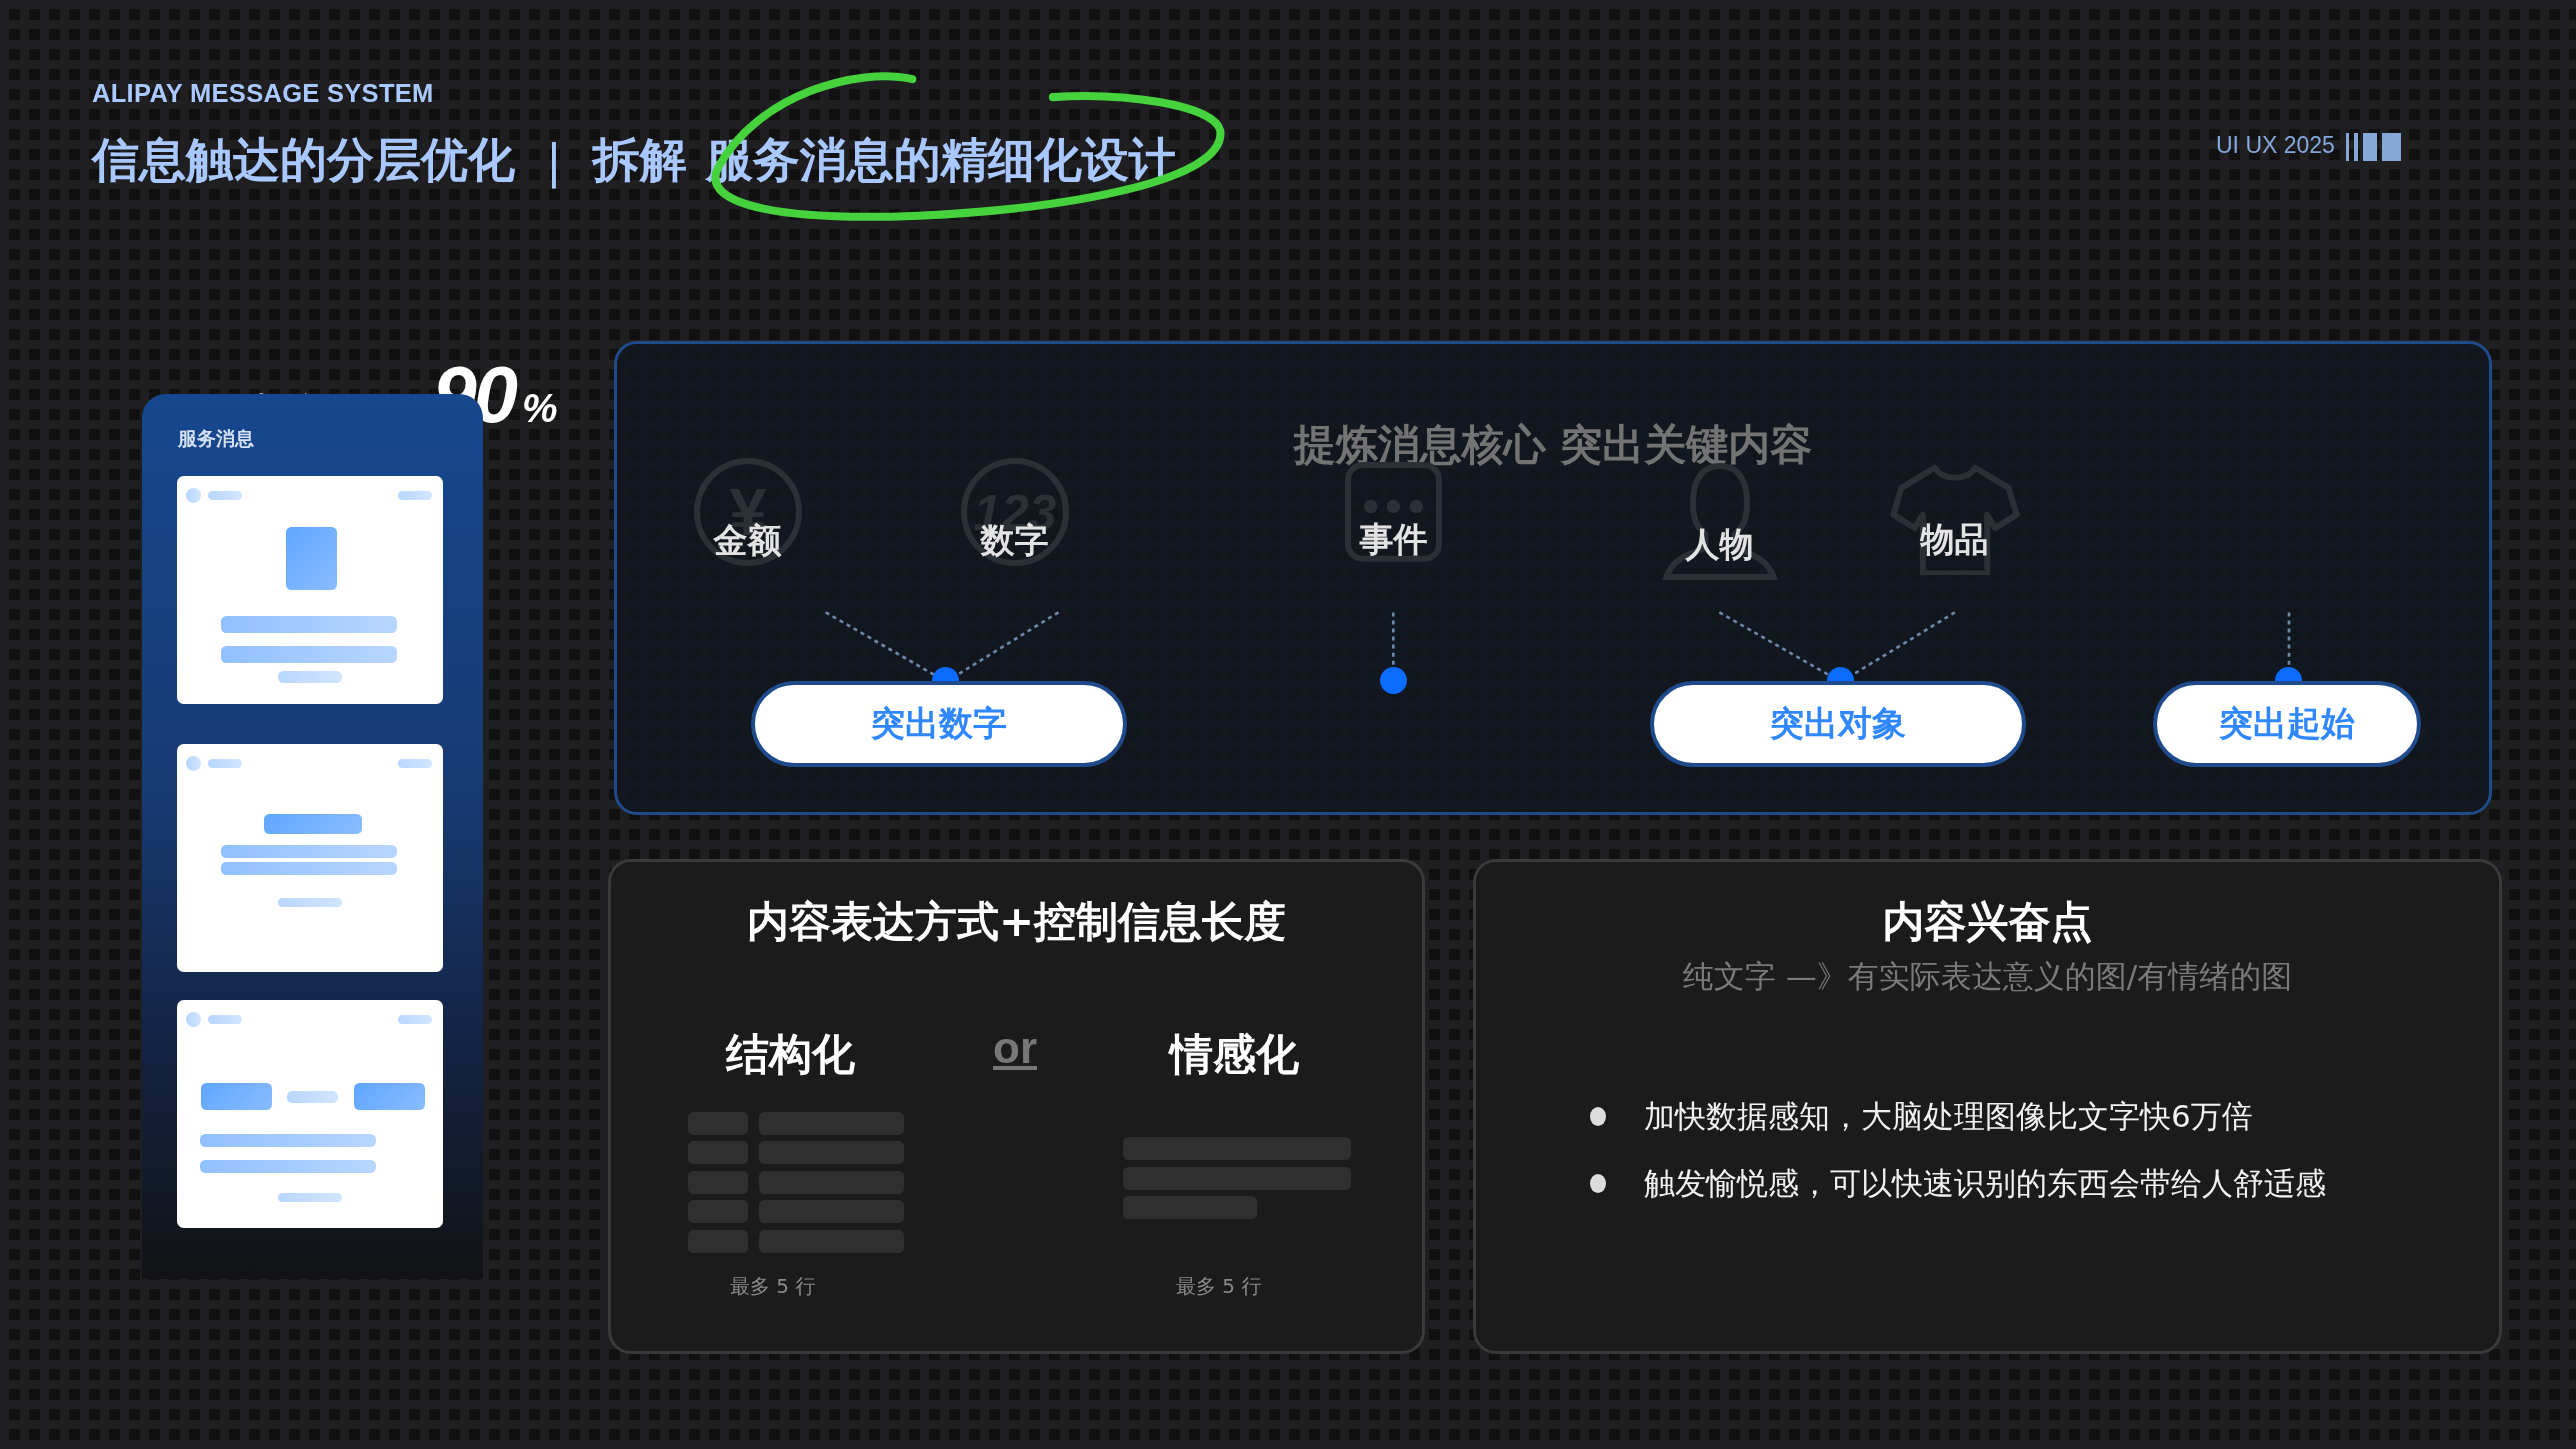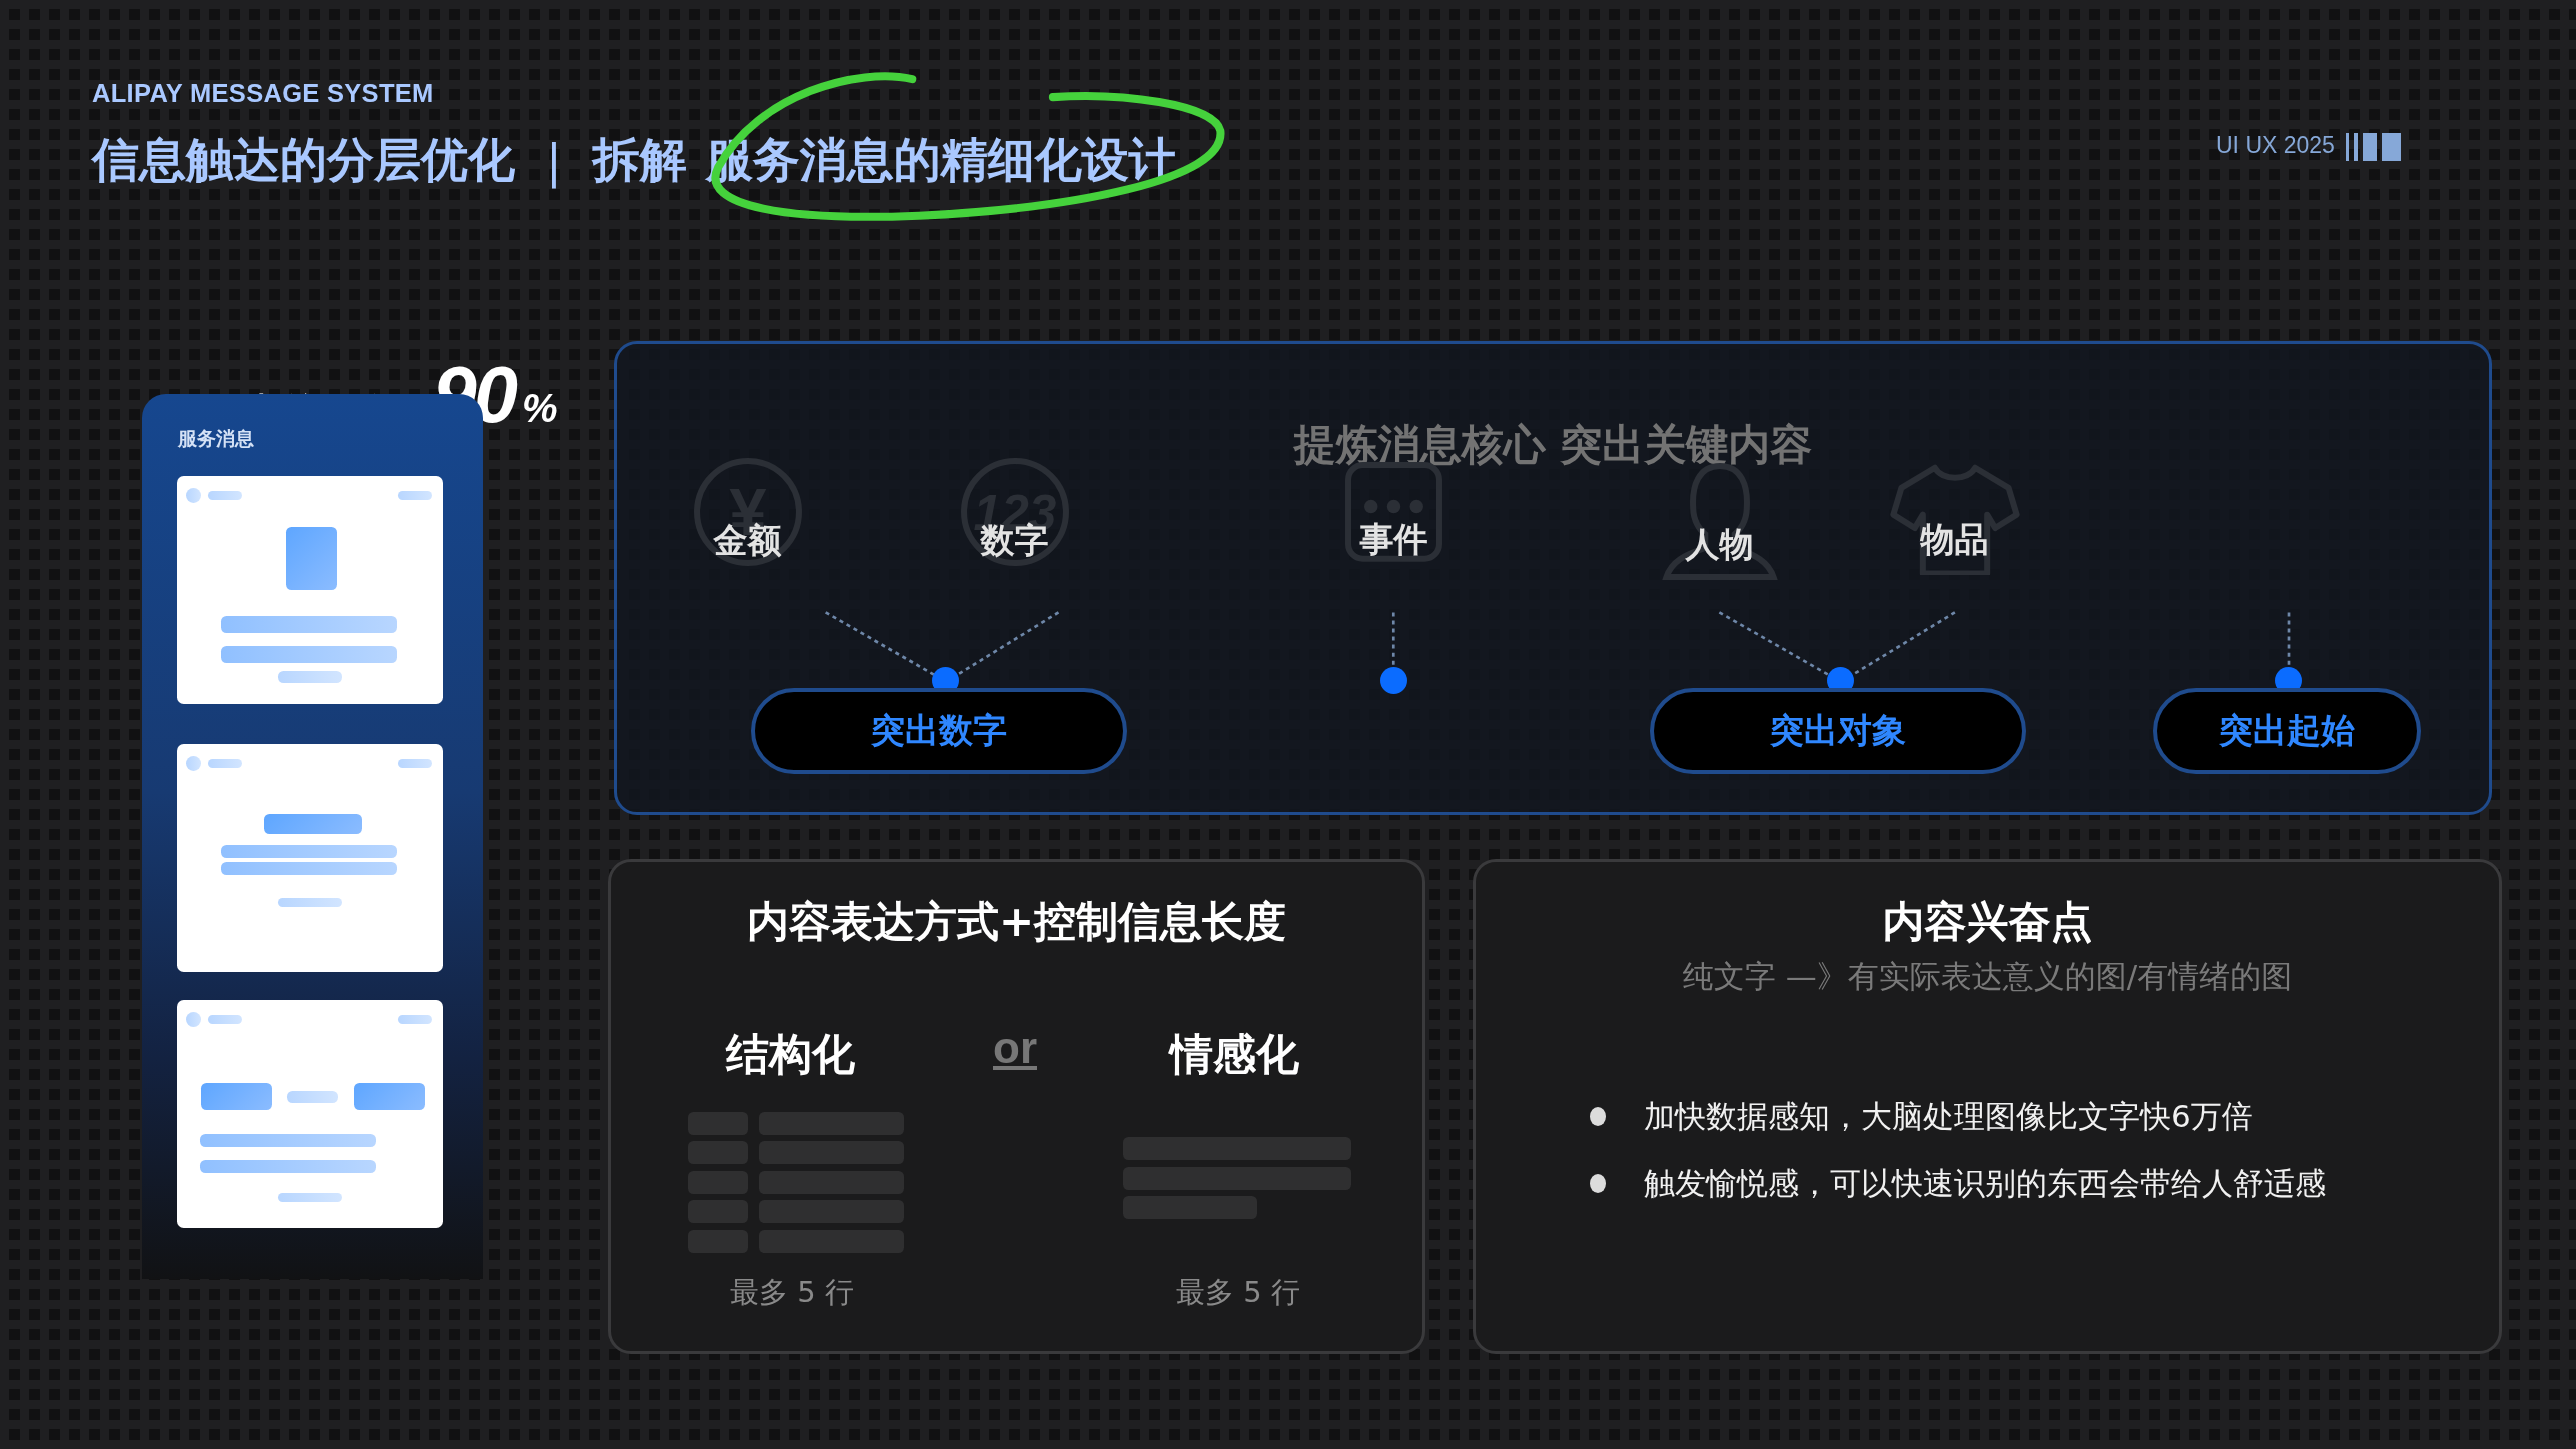--- a/index.html
+++ b/index.html
@@ -47,31 +47,31 @@
   
   .panel-top { position: absolute; left: 614px; top: 341px; width: 1878px; height: 474px;
     border: 3.4px solid #1f4b8d; border-radius: 23px; background: rgba(18,22,30,.85); }
   .panel-top-title { position: absolute; left: 0; right: 0; top: 25.5px; text-align: center;
     font-size: 42px; font-weight: bold; color: #737373; margin-top: 47px; }
   .icon-item { position: absolute; width: 161px; text-align: center; }
   .icon-item svg { display: block; margin: 0 auto; }
   .icon-item .lbl { position: absolute; left: 0; right: 0; top: 63px; font-size: 34px; font-weight: bold; color: #e3e3e3; }
   .pill { position: absolute; height: 86px; border: 4px solid #1f4b8d; border-radius: 47px;
     display: flex; align-items: center; justify-content: center;
-    font-size: 34px; font-weight: bold; color: #2f87ff; background: #000000; margin-top: 7px; }
+    font-size: 34px; font-weight: bold; color: #2f87ff; background: #ffffff; }
   .dot { position: absolute; width: 27px; height: 27px; border-radius: 50%; background: #0b6cff; }
   .connectors { position: absolute; inset: 0; pointer-events: none; }
 
   
   .card { position: absolute; border: 3.4px solid #3a3a3c; border-radius: 23px; background: #1b1b1c; }
   .card-title { position: absolute; left: 0; right: 0; top: 32px; text-align: center; font-size: 42px; font-weight: bold; color: #fff; }
   .col-label { position: absolute; font-size: 43px; font-weight: bold; color: #fff; }
   .or { position: absolute; font-size: 44px; font-weight: bold; color: #777; font-family: "Liberation Sans", sans-serif; text-decoration: underline; }
   .gray-bar { position: absolute; height: 25.5px; background: #2f2f30; border-radius: 5.4px; }
-  .caption { position: absolute; font-size: 29px; color: #8a8a8a; }
+  .caption { position: absolute; font-size: 20px; color: #8a8a8a; }
   .subtitle { position: absolute; left: 0; right: 0; top: 94px; text-align: center; font-size: 31px; color: #7a7a7a; }
   .bullets { position: absolute; left: 114px; top: 221px; list-style: none; }
   .bullets li { display: flex; align-items: center; height: 67px; font-size: 31px; color: #f1f1f1; white-space: nowrap; }
   .bullets li .b { width: 16px; height: 19px; border-radius: 50%; background: #dcdcdc; margin-right: 38px; flex: none; }
 </style>
 </head>
 <body>
 
 <div class="grid"></div>
 

